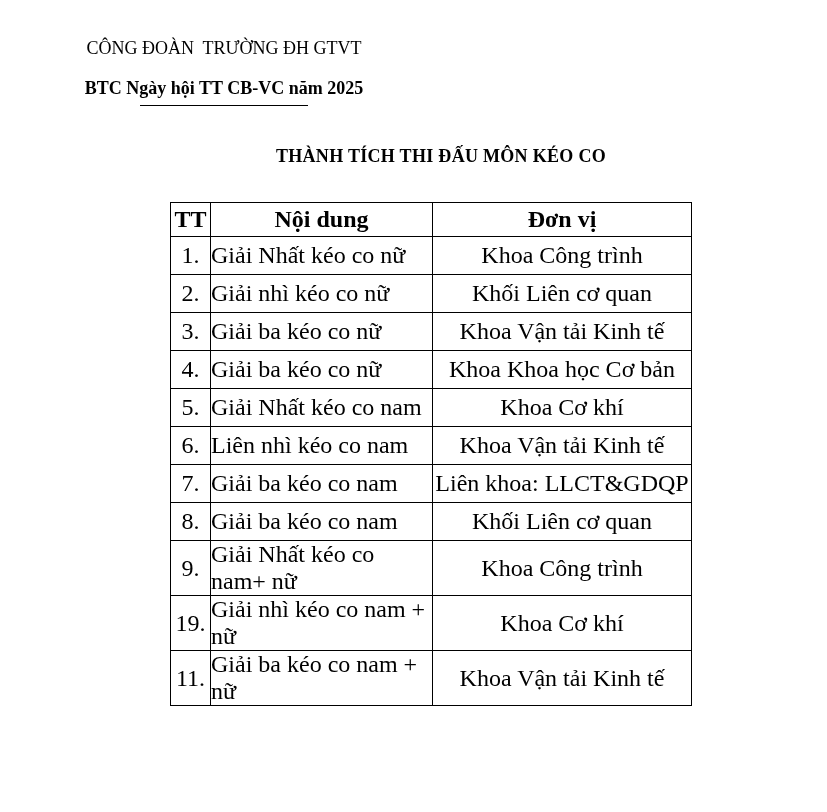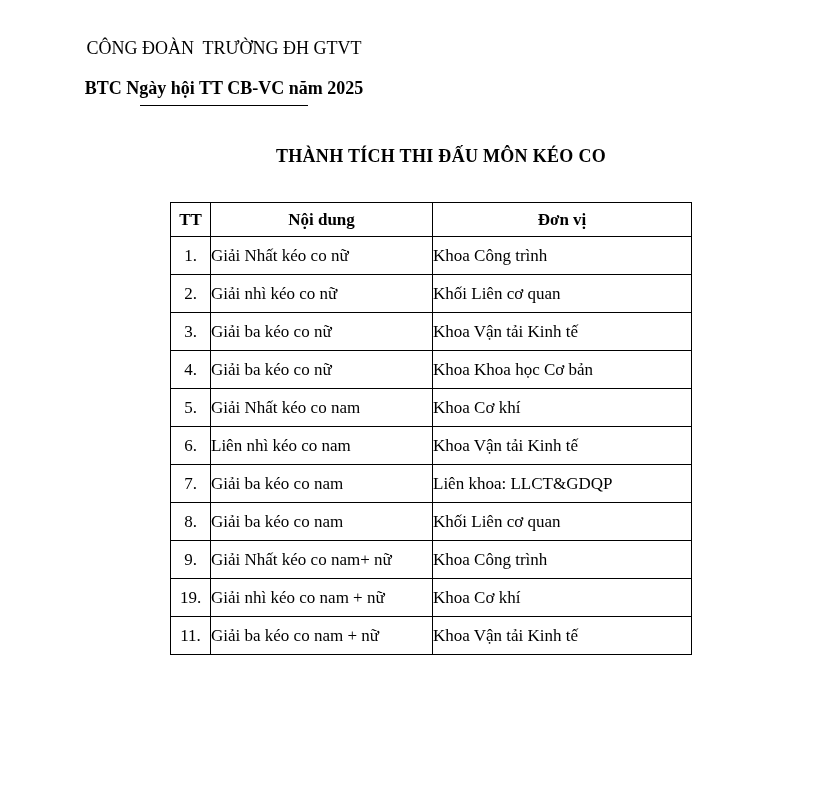--- a/index.html
+++ b/index.html
@@ -50,21 +50,21 @@
     font-weight: bold;
     letter-spacing: 0.3px;
   }
   table.results {
     position: absolute;
     left: 170px;
     top: 202px;
     border-collapse: collapse;
     table-layout: fixed;
     width: 521px;
-    font-size: 17px;
+    font-size: 24px;
     border-radius: 16px;
   }
   table.results col.c-tt  { width: 40px; }
   table.results col.c-nd  { width: 222px; }
   table.results col.c-dv  { width: 259px; }
   table.results th, table.results td {
     border: 1.5px solid #000;
     padding: 0;
     overflow: hidden;
   }
@@ -80,20 +80,21 @@
   }
   td.cell-tt {
     text-align: center;
   }
   td.cell-nd {
     text-align: left;
     padding-left: 10px;
     margin-top: 7px;
   }
   td.cell-dv {
+    text-align: center;
   }
 </style>
 </head>
 <body>
 
 <div class="page">
 
   <div class="hdr-block hdr-left">
     <div class="hdr-line1">CÔNG ĐOÀN  TRƯỜNG ĐH GTVT</div>
     <div class="hdr-line2">BTC Ngày hội TT CB-VC năm 2025</div>

